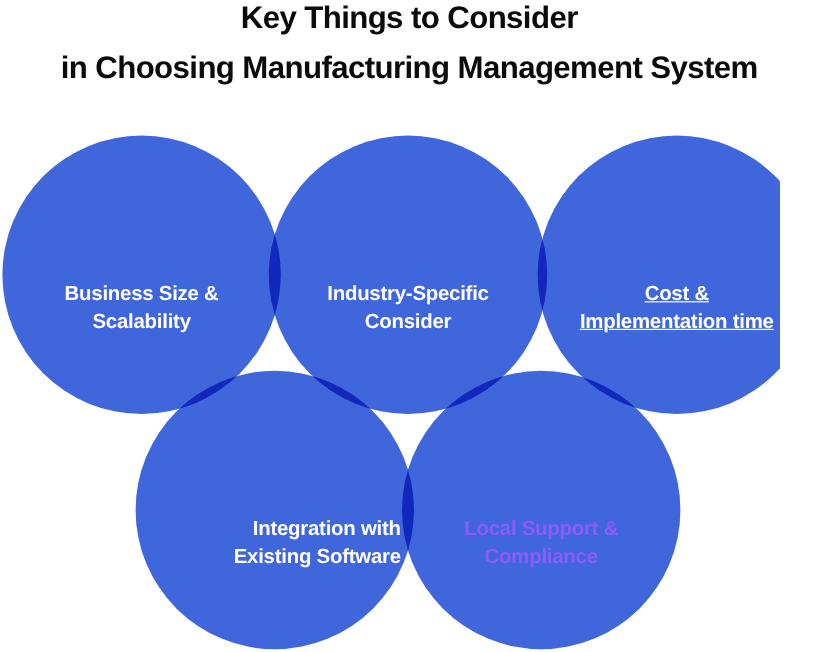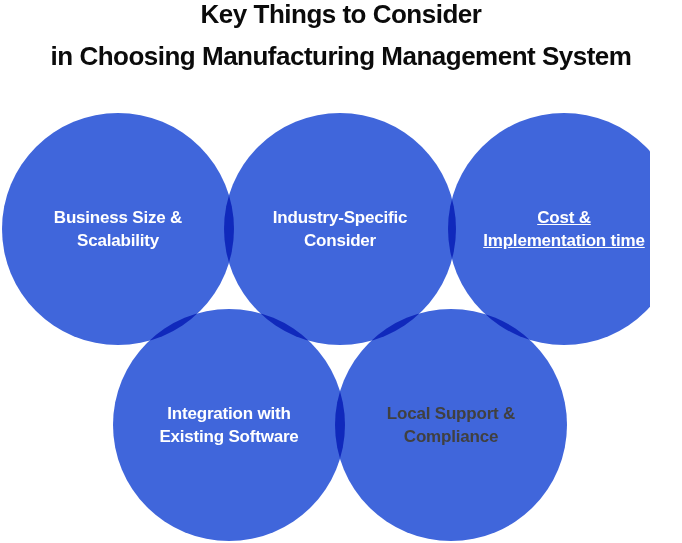--- a/index.html
+++ b/index.html
@@ -52,25 +52,26 @@
     position: absolute;
     transform: translate(-50%, -50%);
     width: 210px;
     text-align: center;
     white-space: pre-line;
     color: #ffffff;
     font-weight: bold;
     font-size: 17px;
     line-height: 23px;
     letter-spacing: -0.2px;
+    margin-top: 27px;
   }
   .l1 { left: 118px; top: 229px; }
   .l2 { left: 340px; top: 229px; }
   .l3 { left: 564px; top: 229px; text-decoration: underline; }
-  .l4 { left: 229px; top: 425px; }
+  .l4 { left: 229px; top: 425px; text-align: right; }
   .l5 { left: 451px; top: 425px; }
 </style>
 </head>
 <body style="background: rgb(255, 255, 255);">
 
 <div class="stage">
 
   <div class="title" style="color: rgb(11, 11, 11);">
     <div>Key Things to Consider</div>
     <div>in Choosing Manufacturing Management System</div>
@@ -86,17 +87,17 @@
 
   <div class="labels-layer">
     <div class="label l1" style="color: rgb(255, 255, 255);">Business Size &amp;
 Scalability</div>
     <div class="label l2" style="color: rgb(255, 255, 255);">Industry-Specific
 Consider</div>
     <div class="label l3" style="color: rgb(255, 255, 255);">Cost &amp;
 Implementation time</div>
     <div class="label l4" style="color: rgb(255, 255, 255);">Integration with
 Existing Software</div>
-    <div class="label l5" style="color: #404040;">Local Support &amp;
+    <div class="label l5" style="color: #8b5cf6;">Local Support &amp;
 Compliance</div>
   </div>
 
 </div>
 
 </body></html>

